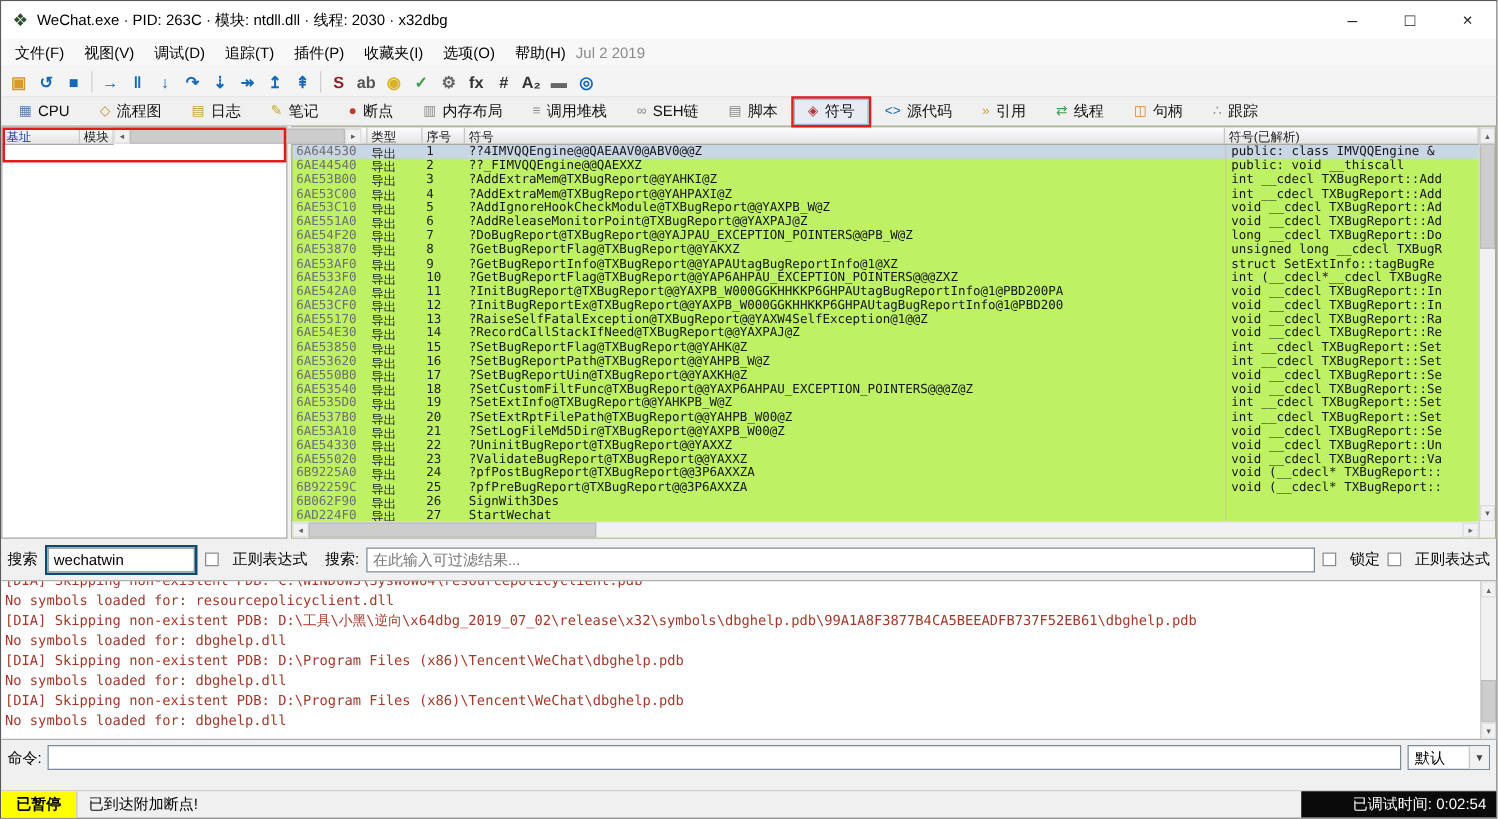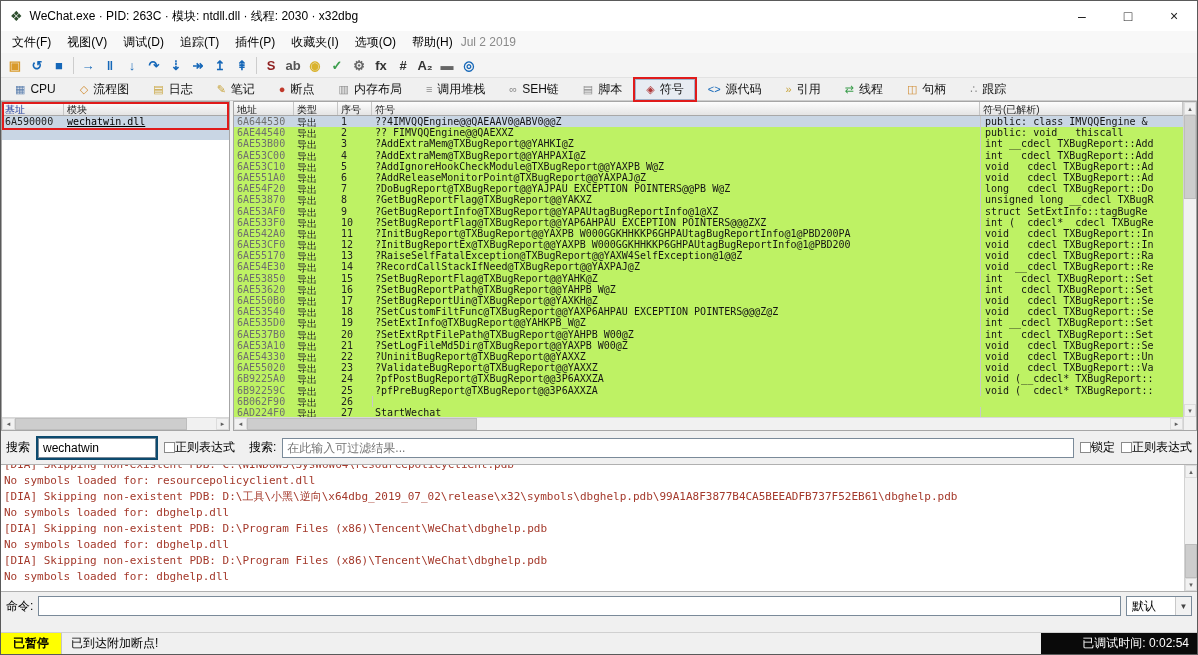--- a/index.html
+++ b/index.html
@@ -26,21 +26,21 @@
   .tb-glyph { font-size:13px; font-weight:bold; line-height:1; }
   .tb-sep { width:1px; height:17px; background:#cdcdcd; margin:0 3px; }
   
   .tabbar { height:23px; background:#f0f0f0; border-bottom:1px solid #cccccc; display:flex; align-items:center; padding-left:3px; flex:0 0 auto; }
   .tab { height:21px; display:flex; align-items:center; gap:5px; padding:0 10px; margin-right:2px; font-size:12px; color:#111; border:1px solid transparent; white-space:nowrap; }
   .tab.sel { background:#e7ecf2; border:1px solid #9fb4cc; }
   .tab.annot { box-shadow:0 0 0 2px #e01b1b; position:relative; z-index:3; }
   .tab-icon { font-size:11px; line-height:1; }
   
   .main { height:330px; display:flex; background:#f0f0f0; flex:0 0 auto; }
-  .left-panel { width:229px; border:1px solid #a6a6a6; background:#fff; display:flex; flex-direction:column; position:relative; }
+  .left-panel { width:229px; border:1px solid #a6a6a6; background:#fff; display:flex; flex-direction:row; position:relative; }
   .right-split { width:3px; background:#f0f0f0; }
   .right-panel { flex:1; border:1px solid #a6a6a6; background:#bef264; display:flex; min-width:0; }
   .sym-table { flex:1; display:flex; flex-direction:column; min-width:0; }
   .hdr { display:flex; height:14px; background:linear-gradient(#fdfdfd,#e4e4e4); border-bottom:1px solid #a8a8a8; font-size:10px; color:#1a1a1a; flex:0 0 auto; }
   .hcell { padding:1px 3px 0; border-right:1px solid #c6c6c6; overflow:hidden; white-space:nowrap; }
   .hcell.blue { color:#1f3b9e; }
   .h-base { width:62px; } .h-mod { flex:1; }
   .h-addr { width:60px; } .h-type { width:44px; } .h-ord { width:34px; } .h-sym { width:608px; } .h-res { flex:1; }
   .mbody { flex:1; overflow:hidden; }
   .sbody { flex:1; overflow:hidden; }
@@ -65,21 +65,21 @@
   .vs-btn { height:13px; width:100%; display:flex; align-items:center; justify-content:center; font-size:7px; color:#606060; background:#f1f1f1; border:1px solid #dcdcdc; flex:0 0 auto; }
   .vs-thumb { height:84px; width:100%; background:#cdcdcd; border:1px solid #bdbdbd; flex:0 0 auto; }
   .vs-track { flex:1; }
   .vs-corner { height:13px; background:#f1f1f1; flex:0 0 auto; }
   
   .filterbar { height:33px; background:#f0f0f0; display:flex; align-items:center; gap:6px; padding:0 5px; font-size:12px; flex:0 0 auto; }
   .red-wrap { border:2px solid #0c4a6e; display:inline-flex; }
   .txt-input { height:20px; border:1px solid #7a8a99; background:#fff; font:12px "Liberation Sans", sans-serif; padding:0 4px; outline:none; }
   .module-search { width:118px; }
   .symbol-search { flex:1; min-width:0; }
-  .cb-group { display:flex; align-items:center; gap:0; white-space:nowrap; }
+  .cb-group { display:flex; align-items:center; gap:11px; white-space:nowrap; }
   .cb { width:11px; height:11px; background:#fff; border:1px solid #8a8a8a; flex:0 0 auto; }
   .flabel { white-space:nowrap; }
   
   .log { height:128px; background:#fff; border-top:1px solid #b0b0b0; border-bottom:1px solid #b0b0b0; display:flex; overflow:hidden; flex:0 0 auto; }
   .log-lines { flex:1; overflow:hidden; margin-top:-8px; padding-left:3px; font:11px "DejaVu Sans Mono", monospace; line-height:16px; color:#a4392b; white-space:nowrap; }
   .log-vscroll { width:13px; background:#f1f1f1; border-left:1px solid #d2d2d2; display:flex; flex-direction:column; }
   .lv-thumb { height:34px; width:100%; background:#cdcdcd; border:1px solid #bdbdbd; flex:0 0 auto; }
   
   .cmdbar { height:28px; background:#f0f0f0; display:flex; align-items:center; gap:5px; padding:0 5px; font-size:12px; flex:0 0 auto; }
   .cmd-input { flex:1; min-width:0; }
@@ -348,21 +348,21 @@
               <span class="c-addr">6AE53AF0</span>
               <span class="c-type">导出</span>
               <span class="c-ord">9</span>
               <span class="c-sym">?GetBugReportInfo@TXBugReport@@YAPAUtagBugReportInfo@1@XZ</span>
               <span class="c-res">struct SetExtInfo::tagBugRe</span>
             </div>
             <div class="srow">
               <span class="c-addr">6AE533F0</span>
               <span class="c-type">导出</span>
               <span class="c-ord">10</span>
-              <span class="c-sym">?SetBugReportFlag@TXBugReport@@YAP6AHPAU_EXCEPTION_POINTERS@@@ZXZ</span>
+              <span class="c-sym">?GetBugReportFlag@TXBugReport@@YAP6AHPAU_EXCEPTION_POINTERS@@@ZXZ</span>
               <span class="c-res">int (__cdecl*__cdecl TXBugRe</span>
             </div>
             <div class="srow">
               <span class="c-addr">6AE542A0</span>
               <span class="c-type">导出</span>
               <span class="c-ord">11</span>
               <span class="c-sym">?InitBugReport@TXBugReport@@YAXPB_W000GGKHHKKP6GHPAUtagBugReportInfo@1@PBD200PA</span>
               <span class="c-res">void __cdecl TXBugReport::In</span>
             </div>
             <div class="srow">
@@ -460,20 +460,21 @@
               <span class="c-addr">6B92259C</span>
               <span class="c-type">导出</span>
               <span class="c-ord">25</span>
               <span class="c-sym">?pfPreBugReport@TXBugReport@@3P6AXXZA</span>
               <span class="c-res">void (__cdecl* TXBugReport::</span>
             </div>
             <div class="srow">
               <span class="c-addr">6B062F90</span>
               <span class="c-type">导出</span>
               <span class="c-ord">26</span>
+              <span class="c-sym">SignWith3Des</span>
               <span class="c-res"></span>
             </div>
             <div class="srow">
               <span class="c-addr">6AD224F0</span>
               <span class="c-type">导出</span>
               <span class="c-ord">27</span>
               <span class="c-sym">StartWechat</span>
               <span class="c-res"></span>
             </div>
           </div>

